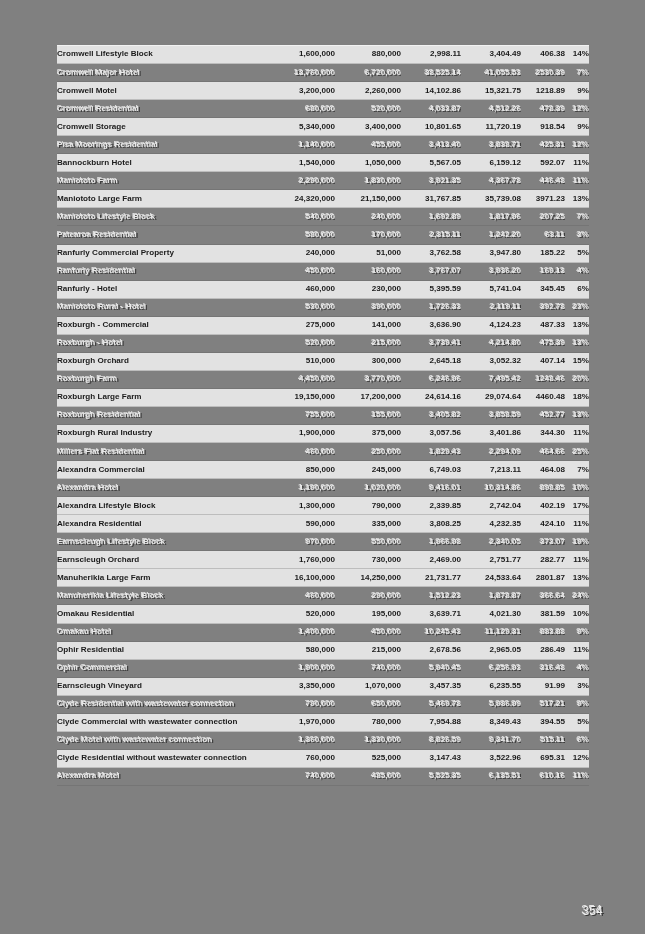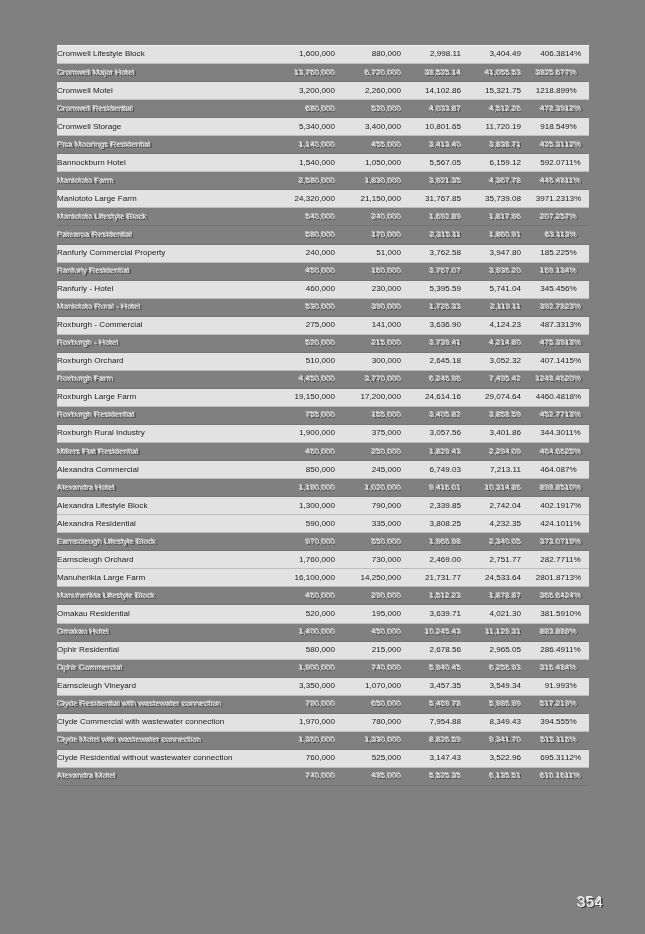--- a/index.html
+++ b/index.html
@@ -22,20 +22,21 @@
     width: 645px;
     height: 934px;
     background: #808080;
   }
 
   #table-wrap {
     position: absolute;
     left: 57px;
     top: 45px;
     width: 532px;
+    font-weight: bold;
   }
 
   table.rates {
     border-collapse: collapse;
     border-spacing: 0;
     width: 532px;
     table-layout: fixed;
   }
 
   table.rates td {
@@ -52,21 +53,21 @@
   col.c-name  { width: 212px; }
   col.c-n1    { width: 66px; }
   col.c-n2    { width: 66px; }
   col.c-n3    { width: 60px; }
   col.c-n4    { width: 60px; }
   col.c-n5    { width: 44px; }
   col.c-pct   { width: 24px; }
 
   td.name { text-align: left;  padding-left: 6px; }
   td.num  { text-align: right; padding-right: 7px; }
-  td.pct  { text-align: left; padding-right: 7px; }
+  td.pct  { text-align: right; padding-right: 7px; }
 
   
   tr.crisp td {
     background: #e2e2e2;
     color: #1b1b1b;
   }
   tr.crisp td.name { background: #e2e2e2; }
 
   
   tr.ghost td {
@@ -86,22 +87,22 @@
     opacity: 0.95;
   }
 
   
   tr.crisp td { border-top: 1px solid #f2f2f2; border-bottom: 1px solid #bdbdbd; }
   tr.ghost td { border-top: 1px solid #8b8b8b; border-bottom: 1px solid #757575; }
 
   #page-number {
     position: absolute;
     right: 42px;
-    bottom: 24px;
-    font-size: 15px;
+    bottom: 16px;
+    font-size: 12px;
     color: #efefef;
     text-shadow:
        1.6px 0.9px 0 rgba(40,40,40,0.80),
       -1.1px -0.7px 0 rgba(245,245,245,0.85);
     filter: blur(0.22px);
     letter-spacing: 0.2px;
   }
 </style>
 </head>
 <body>
@@ -128,21 +129,21 @@
             <td class="num">3,404.49</td>
             <td class="num">406.38</td>
             <td class="pct">14%</td>
           </tr>
           <tr class="ghost">
             <td class="name"><span class="gtext">Cromwell Major Hotel</span></td>
             <td class="num"><span class="gtext">13,760,000</span></td>
             <td class="num"><span class="gtext">6,720,000</span></td>
             <td class="num"><span class="gtext">38,525.14</span></td>
             <td class="num"><span class="gtext">41,055.53</span></td>
-            <td class="num"><span class="gtext">3825.67</span></td>
+            <td class="num"><span class="gtext">2530.39</span></td>
             <td class="pct"><span class="gtext">7%</span></td>
           </tr>
           <tr class="crisp">
             <td class="name">Cromwell Motel</td>
             <td class="num">3,200,000</td>
             <td class="num">2,260,000</td>
             <td class="num">14,102.86</td>
             <td class="num">15,321.75</td>
             <td class="num">1218.89</td>
             <td class="pct">9%</td>
@@ -178,21 +179,21 @@
             <td class="name">Bannockburn Hotel</td>
             <td class="num">1,540,000</td>
             <td class="num">1,050,000</td>
             <td class="num">5,567.05</td>
             <td class="num">6,159.12</td>
             <td class="num">592.07</td>
             <td class="pct">11%</td>
           </tr>
           <tr class="ghost">
             <td class="name"><span class="gtext">Maniototo Farm</span></td>
-            <td class="num"><span class="gtext">2,580,000</span></td>
+            <td class="num"><span class="gtext">2,290,000</span></td>
             <td class="num"><span class="gtext">1,830,000</span></td>
             <td class="num"><span class="gtext">3,921.35</span></td>
             <td class="num"><span class="gtext">4,367.78</span></td>
             <td class="num"><span class="gtext">446.48</span></td>
             <td class="pct"><span class="gtext">11%</span></td>
           </tr>
           <tr class="crisp">
             <td class="name">Maniototo Large Farm</td>
             <td class="num">24,320,000</td>
             <td class="num">21,150,000</td>
@@ -208,21 +209,21 @@
             <td class="num"><span class="gtext">1,692.89</span></td>
             <td class="num"><span class="gtext">1,817.96</span></td>
             <td class="num"><span class="gtext">207.25</span></td>
             <td class="pct"><span class="gtext">7%</span></td>
           </tr>
           <tr class="ghost">
             <td class="name"><span class="gtext">Patearoa  Residential</span></td>
             <td class="num"><span class="gtext">580,000</span></td>
             <td class="num"><span class="gtext">170,000</span></td>
             <td class="num"><span class="gtext">2,315.11</span></td>
-            <td class="num"><span class="gtext">1,860.91</span></td>
+            <td class="num"><span class="gtext">1,242.20</span></td>
             <td class="num"><span class="gtext">63.11</span></td>
             <td class="pct"><span class="gtext">3%</span></td>
           </tr>
           <tr class="crisp">
             <td class="name">Ranfurly Commercial Property</td>
             <td class="num">240,000</td>
             <td class="num">51,000</td>
             <td class="num">3,762.58</td>
             <td class="num">3,947.80</td>
             <td class="num">185.22</td>
@@ -433,21 +434,21 @@
             <td class="num"><span class="gtext">5,940.45</span></td>
             <td class="num"><span class="gtext">6,256.93</span></td>
             <td class="num"><span class="gtext">316.48</span></td>
             <td class="pct"><span class="gtext">4%</span></td>
           </tr>
           <tr class="crisp">
             <td class="name">Earnscleugh Vineyard</td>
             <td class="num">3,350,000</td>
             <td class="num">1,070,000</td>
             <td class="num">3,457.35</td>
-            <td class="num">3,549.34</td>
+            <td class="num">6,235.55</td>
             <td class="num">91.99</td>
             <td class="pct">3%</td>
           </tr>
           <tr class="ghost">
             <td class="name"><span class="gtext">Clyde Residential with wastewater connection</span></td>
             <td class="num"><span class="gtext">790,000</span></td>
             <td class="num"><span class="gtext">650,000</span></td>
             <td class="num"><span class="gtext">5,469.78</span></td>
             <td class="num"><span class="gtext">5,986.99</span></td>
             <td class="num"><span class="gtext">517.21</span></td>

